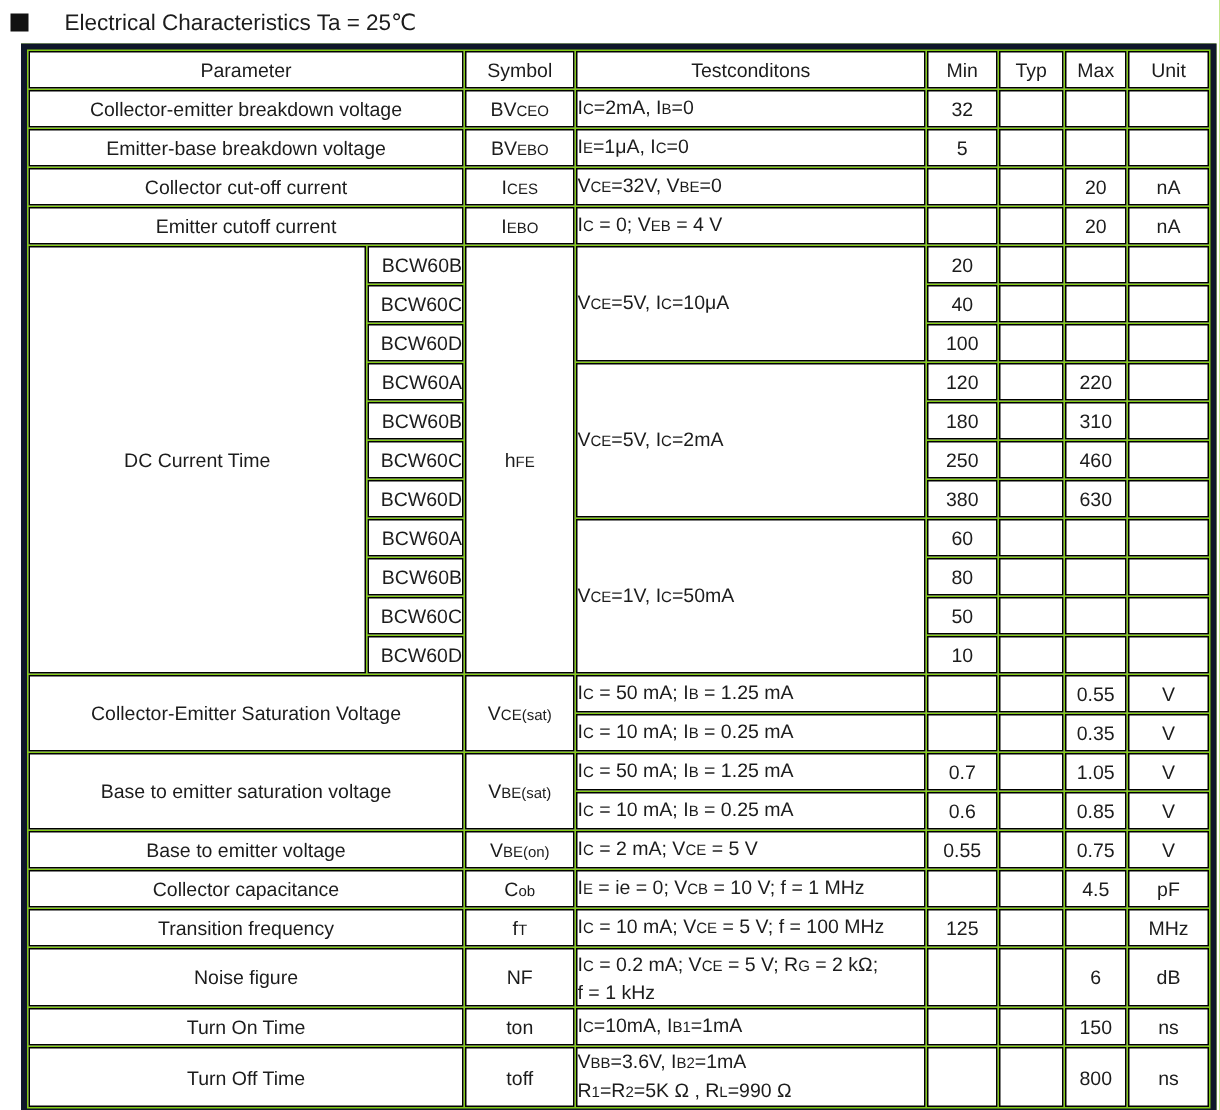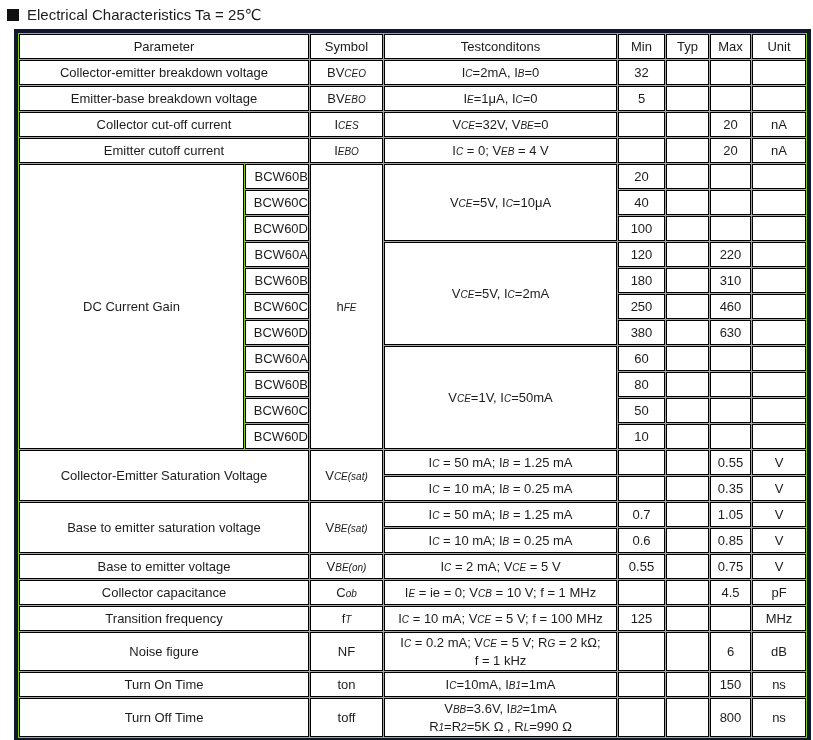--- a/index.html
+++ b/index.html
@@ -2,43 +2,43 @@
 <html><head>
 <meta charset="utf-8">
 <style>
   html,body{margin:0;padding:0;}
   body{
     width:813px;height:740px;background:#ffffff;color:#1c1c1c;
     font-family:"Liberation Sans","DejaVu Sans",sans-serif;
     -webkit-font-smoothing:antialiased;
   }
   .title-row{
-    display:flex;align-items:center;gap:8px;
+    display:flex;align-items:center;gap:24px;
     margin:6px 0 5px 7px;font-size:15px;color:#1c1c1c;
   }
   .bullet{width:12px;height:12px;background:#111;flex:0 0 auto;}
   table.spec{
     margin-left:14px;
     border-collapse:separate;border-spacing:1px;
     table-layout:fixed;
     border:4px solid #0f172a;background:#84cc16;
   }
   table.spec td,table.spec th{
     border:1px solid #000;box-sizing:border-box;
     font-size:13px;font-weight:400;height:25px;
     vertical-align:middle;padding:0;overflow:hidden;
     color:#1c1c1c;background:#fff;
   }
   th{text-align:center;}
   .c{text-align:center;}
   .l{text-align:center;padding-left:4px;}
   .dev{text-align:right;padding-left:3px;}
-  .cond{text-align:center;padding-left:4px;white-space:pre-line;line-height:17px;margin-top:11px;}
+  .cond{text-align:left;padding-left:4px;white-space:pre-line;line-height:17px;margin-top:11px;}
   tr.tall td{height:39px;}
-  .sub{font-size:10px;font-style:italic;}
+  .sub{font-size:10px;}
 </style>
 </head>
 <body>
 
 <div class="title-row">
   <span class="bullet"></span>
   <span><span>Electrical Characteristics Ta = 25℃</span></span>
 </div>
 
 <table class="spec">
@@ -95,21 +95,21 @@
     <td colspan="2" class="l"><span>Emitter cutoff current</span></td>
     <td class="c"><span>I</span><span class="sub">EBO</span></td>
     <td class="cond"><span>I</span><span class="sub">C</span><span> = 0; V</span><span class="sub">EB</span><span> = 4 V</span></td>
     <td class="c"></td>
     <td class="c"></td>
     <td class="c"><span>20</span></td>
     <td class="c"><span>nA</span></td>
   </tr>
 
   <tr>
-    <td class="l" rowspan="11"><span>DC Current Gain</span></td>
+    <td class="l" rowspan="11"><span>DC Current Time</span></td>
     <td class="dev"><span>BCW60B</span></td>
     <td class="c" rowspan="11"><span>h</span><span class="sub">FE</span></td>
     <td class="cond" rowspan="3"><span>V</span><span class="sub">CE</span><span>=5V, I</span><span class="sub">C</span><span>=10μA</span></td>
     <td class="c"><span>20</span></td>
     <td class="c"></td>
     <td class="c"></td>
     <td class="c"></td>
   </tr>
   <tr>
     <td class="dev"><span>BCW60C</span></td>

